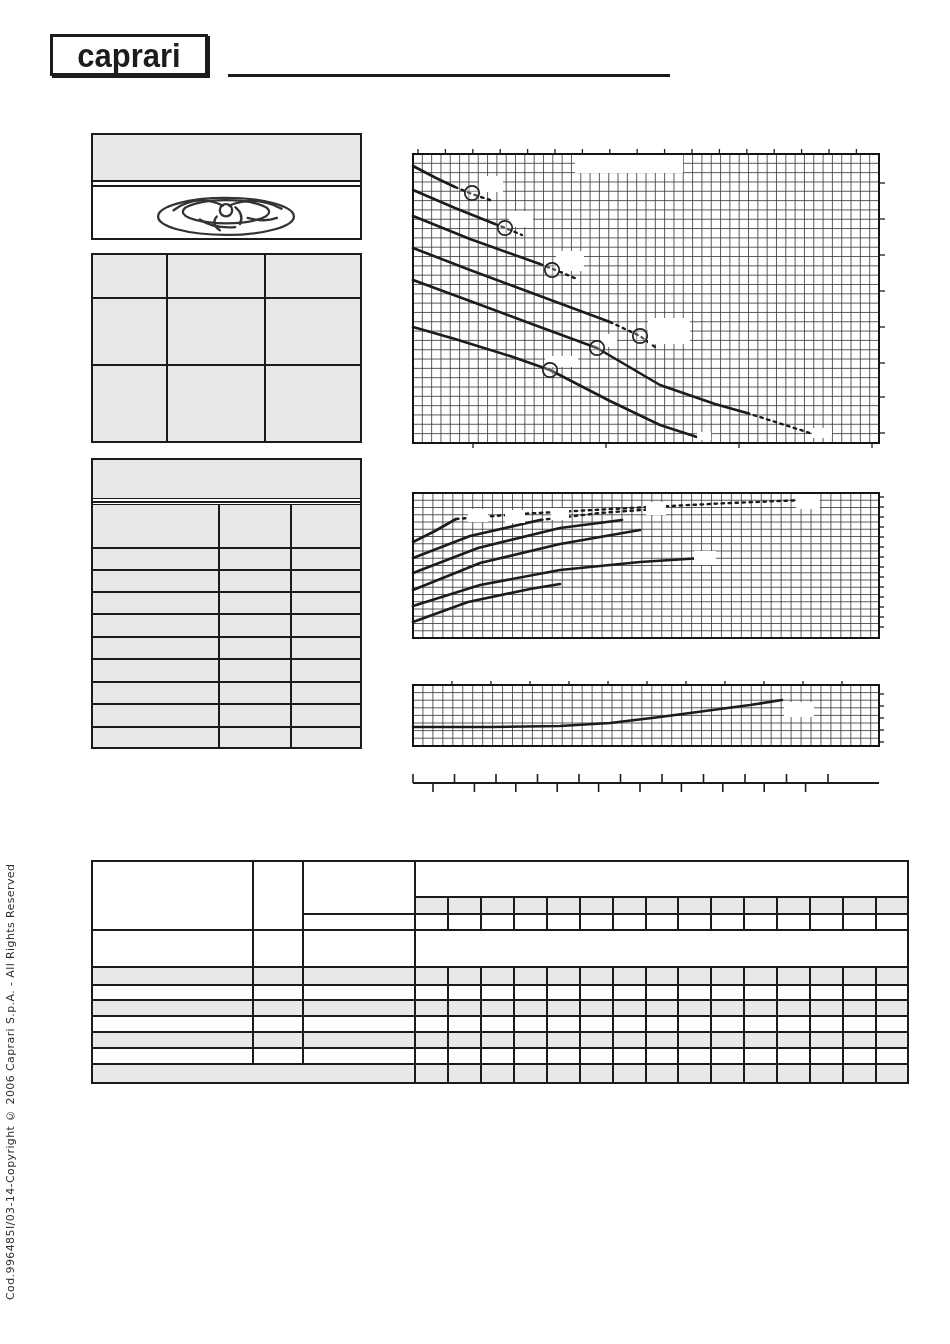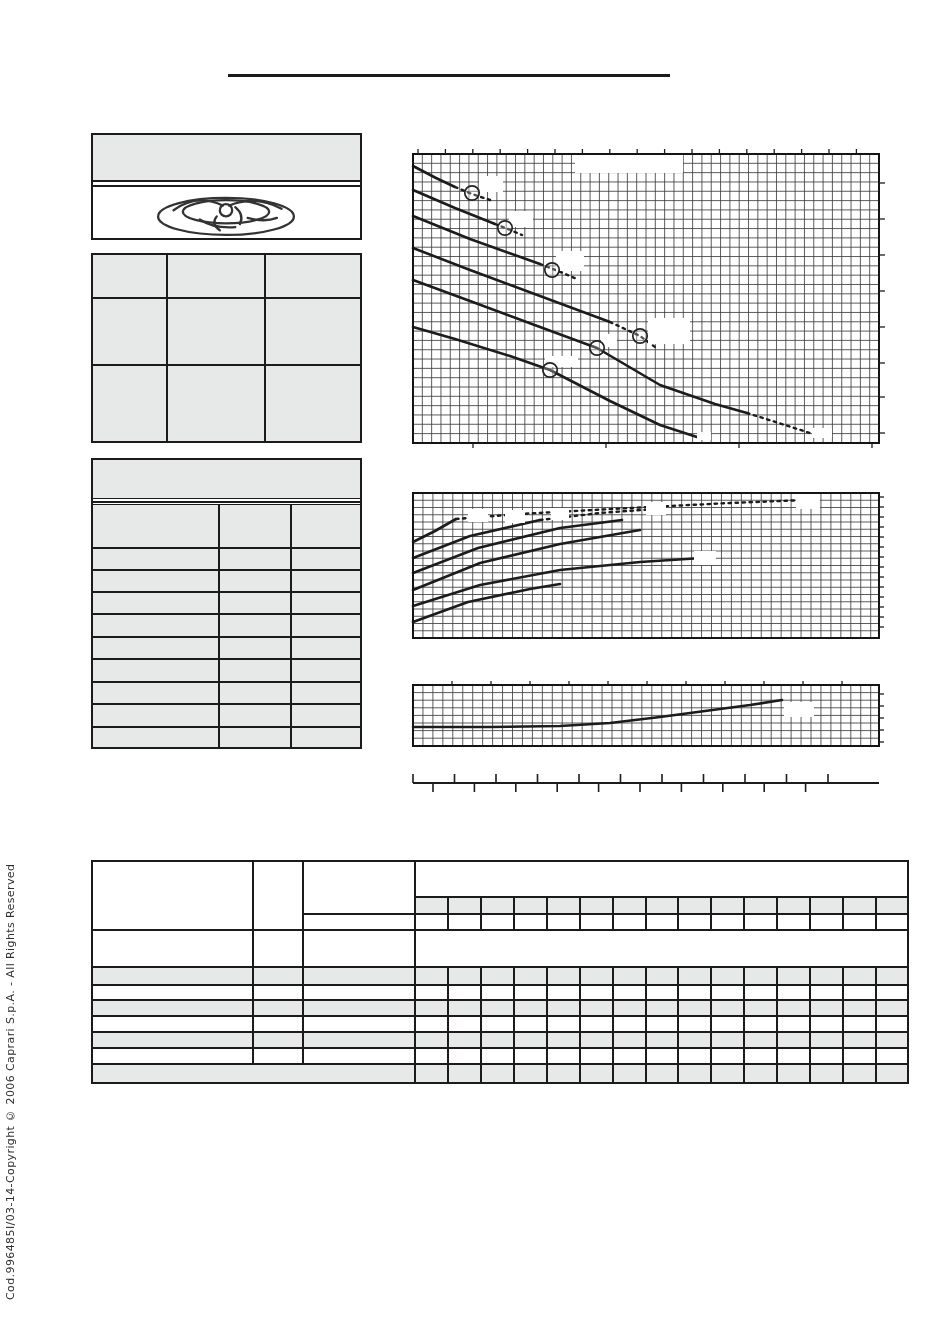--- a/index.html
+++ b/index.html
@@ -32,20 +32,23 @@
     font-size:11px;color:#2f2f2f;letter-spacing:0.4px;white-space:nowrap;
     font-family:"DejaVu Sans",sans-serif;
   }
   svg{position:absolute;left:0;top:0;}
 </style>
 </head>
 <body>
 
 <div id="page">
 
+  <div class="abs" id="logo-box">
+    <span id="logo-text">caprari</span>
+  </div>
   <div class="abs" id="logo-rule"></div>
 
   <div class="abs outer-box" style="left:91px;top:133px;width:271px;height:107px;">
     <div class="gray-band" style="height:45px;"></div>
     <div class="dbl-line" style="margin-top:3px;"></div>
   </div>
   <svg class="abs" style="left:148px;top:184px;" width="156" height="54" viewBox="0 0 200 70">
     <g fill="none" stroke="#333" stroke-width="3" stroke-linecap="round">
       <ellipse cx="100" cy="42" rx="88" ry="24"></ellipse>
       <ellipse cx="100" cy="36" rx="56" ry="15"></ellipse>

